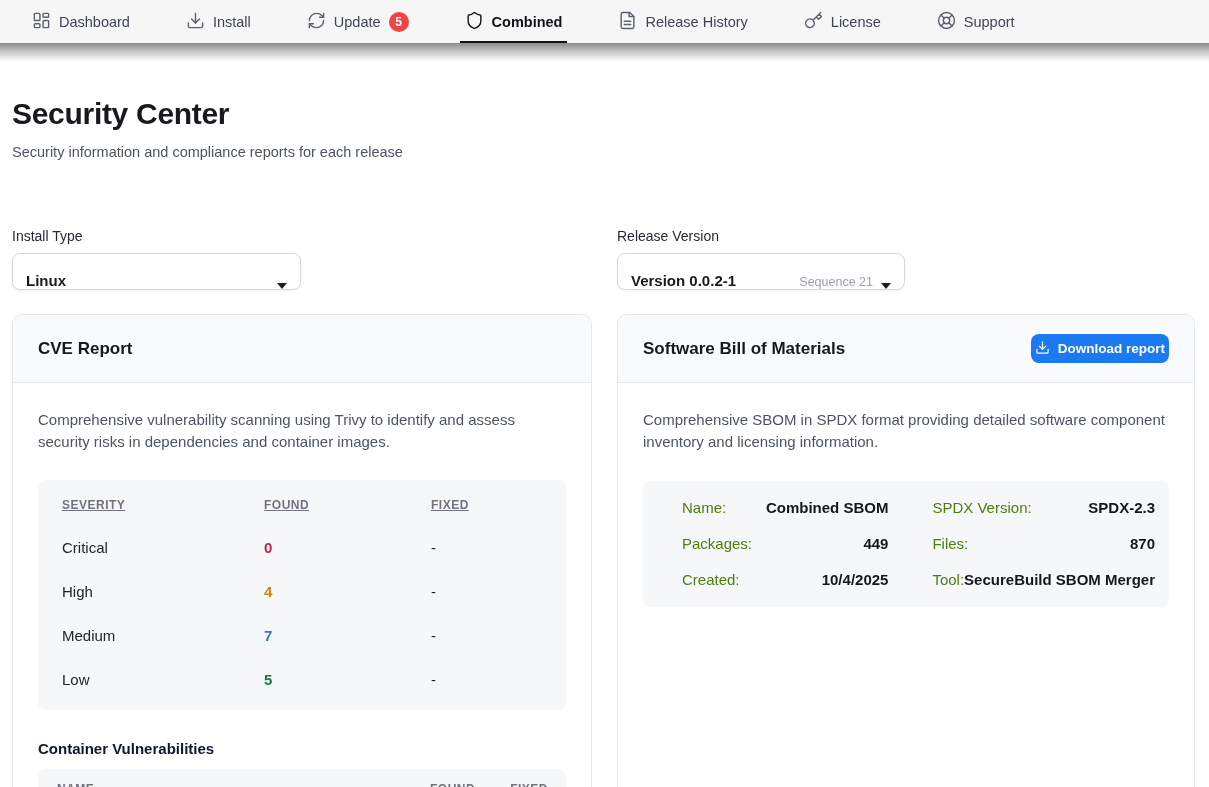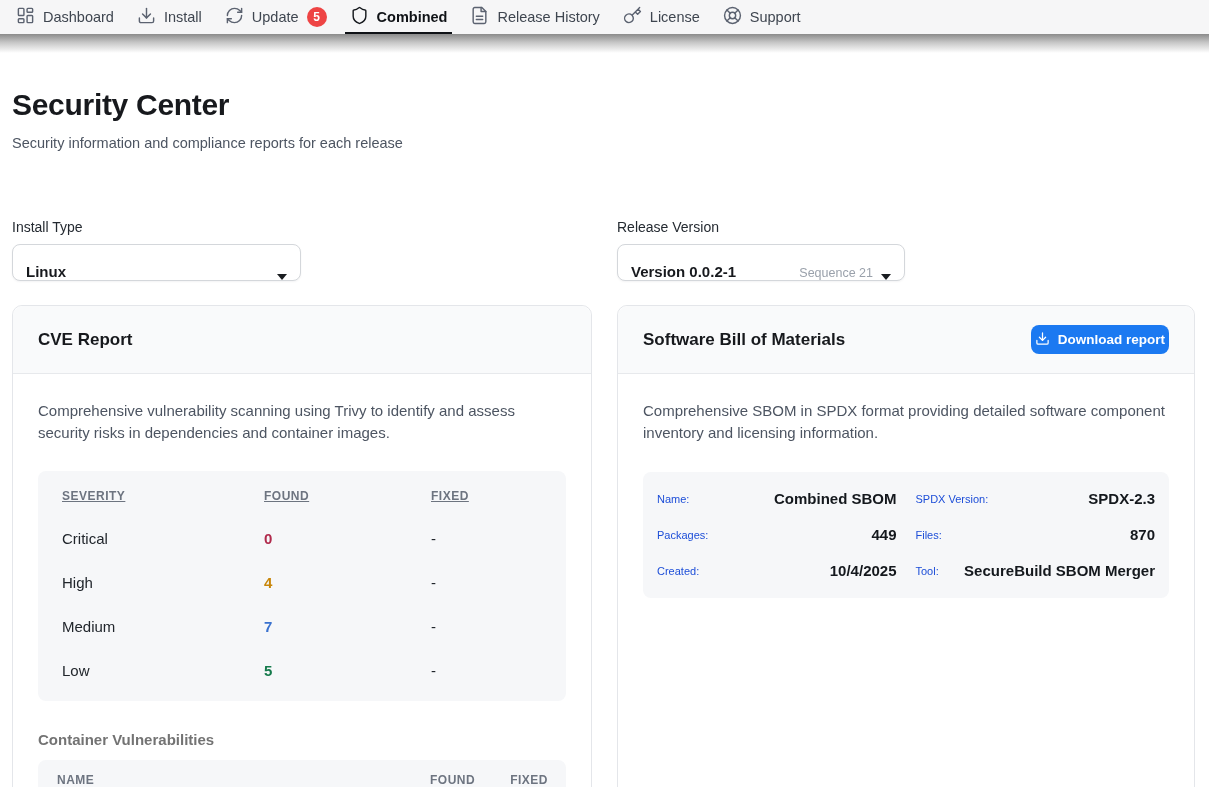--- a/index.html
+++ b/index.html
@@ -1,20 +1,20 @@
 <!DOCTYPE html>
 <html><head>
 <meta charset="utf-8">
 <style>
   * { margin:0; padding:0; box-sizing:border-box; }
   html,body { width:1209px; height:787px; overflow:hidden; }
   body { font-family:"Liberation Sans", sans-serif; background:#fff; color:#1b1f24; }
 
   
-  .nav { display:flex; align-items:stretch; height:34px; background:#f6f6f7; padding-left:16px; gap:23px; }
+  .nav { display:flex; align-items:stretch; height:43px; background:#f6f6f7; padding-left:32px; gap:56px; }
   .nav-item { display:flex; align-items:center; gap:8px; font-size:14.5px; color:#3f4650; position:relative; cursor:pointer; white-space:nowrap; }
   .nav-item svg { width:19px; height:19px; stroke:#5b6270; fill:none; stroke-width:1.8; stroke-linecap:round; stroke-linejoin:round; }
   .nav-item.active { color:#0f1216; font-weight:600; }
   .nav-item.active svg { stroke:#15181d; }
   .nav-item.active::after { content:""; position:absolute; left:-5px; right:-5px; bottom:0; height:2.5px; background:#0f1216; }
   .badge { min-width:20px; height:20px; border-radius:10px; background:#ee4444; color:#fff; font-size:12px; font-weight:700;
            display:flex; align-items:center; justify-content:center; padding:0 6px; }
   .badge:empty { display:none; }
   .scroll-shadow { height:19px; background:linear-gradient(to bottom, #8b8b8b 0%, #c7c7c7 45%, #ffffff 100%); }
 
@@ -46,34 +46,34 @@
 
   
   .sev-table { margin-top:27px; background:#f6f7f9; border-radius:8px; padding:4px 0 8px 0; }
   .sev-row { display:grid; grid-template-columns:202px 167px 1fr; align-items:center; height:44px; padding:0 24px; }
   .sev-row.head { height:42px; font-size:12px; font-weight:600; color:#6d7480; text-transform:uppercase; letter-spacing:.5px;text-decoration:underline; }
   .sev-name { font-size:15px; color:#21262c; }
   .sev-found { font-size:15px; font-weight:600; }
   .sev-fixed { font-size:15px; color:#21262c; }
 
   
-  .cv-title { margin-top:30px; font-size:15px; font-weight:600; color:#737373; }
+  .cv-title { margin-top:30px; font-size:15px; font-weight:600; color:#0f172a; }
   .cv-head { margin-top:12px; height:40px; background:#f6f7f9; border-radius:8px; display:flex; align-items:center;
              padding:0 18px 0 19px; font-size:12px; font-weight:600; color:#6d7480; text-transform:uppercase; letter-spacing:.5px; }
   .cv-head .h-name { flex:1; }
   .cv-head .h-fixed { margin-left:35px; }
 
   
   .btn-download { display:flex; align-items:center; gap:8px; background:#1b79f1; color:#fff; border:none; border-radius:8px;
                   height:29px; padding:0 4px; font-size:13.5px; font-weight:600; font-family:inherit; cursor:pointer; }
   .btn-download svg { width:15px; height:15px; stroke:#fff; fill:none; stroke-width:2; stroke-linecap:round; stroke-linejoin:round; }
   .sbom-panel { margin-top:28px; background:#f6f7f9; border-radius:8px; padding:9px 14px;
                 display:grid; grid-template-columns:1fr 1fr; column-gap:19px; }
   .info-cell { height:36px; display:flex; align-items:center; justify-content:space-between; }
-  .info-label { font-size:11px; color:#1d4ed8; }
+  .info-label { font-size:15px; color:#4d7c0f;margin-left:25px; }
   .info-value { font-size:15px; font-weight:700; color:#14181d; white-space:nowrap; }
 </style>
 </head>
 <body>
 
 <nav class="nav">
   <div class="nav-item">
     <span><svg viewBox="0 0 24 24">
           <rect x="3" y="3" width="7" height="9" rx="1"></rect>
           <rect x="14" y="3" width="7" height="5" rx="1"></rect>

